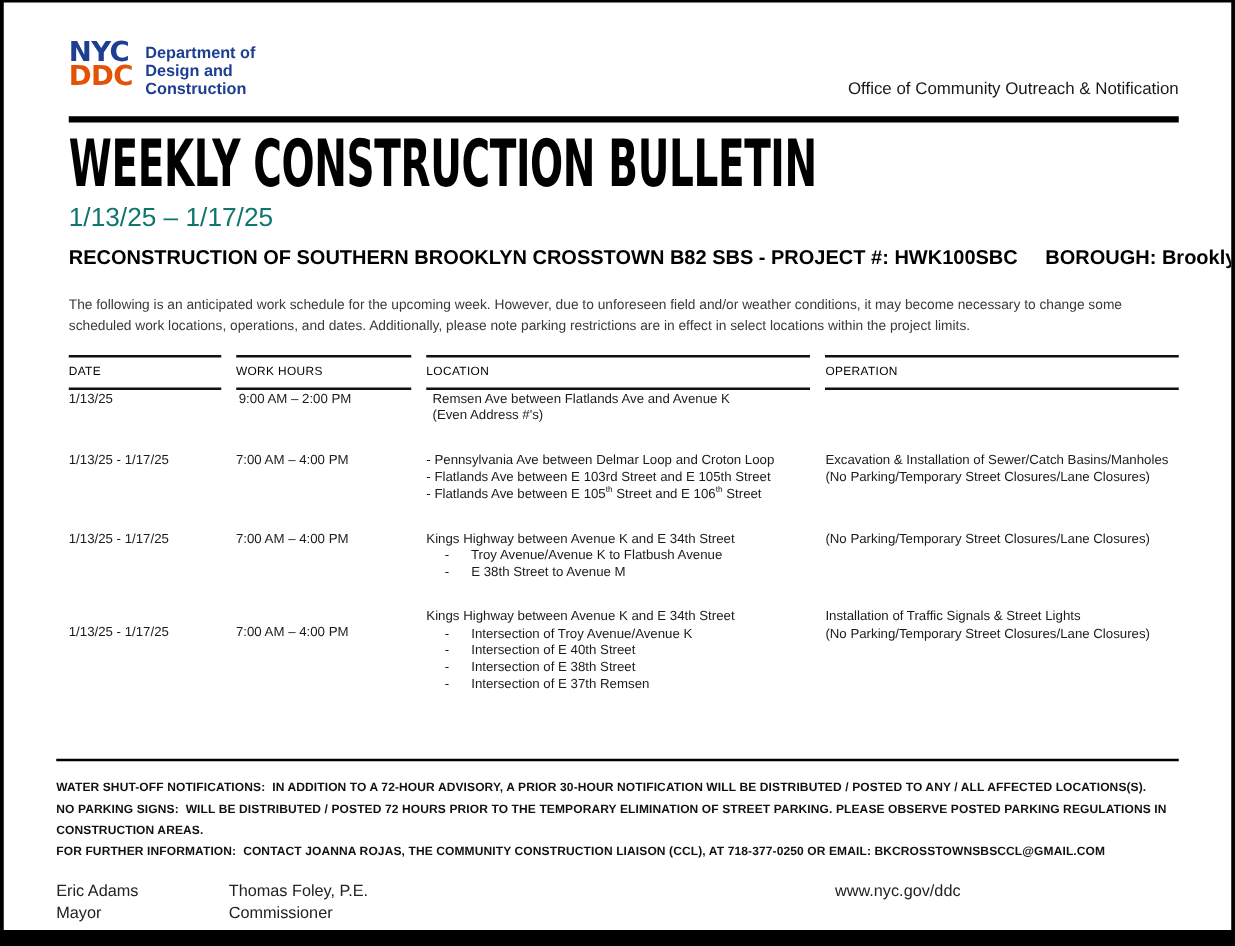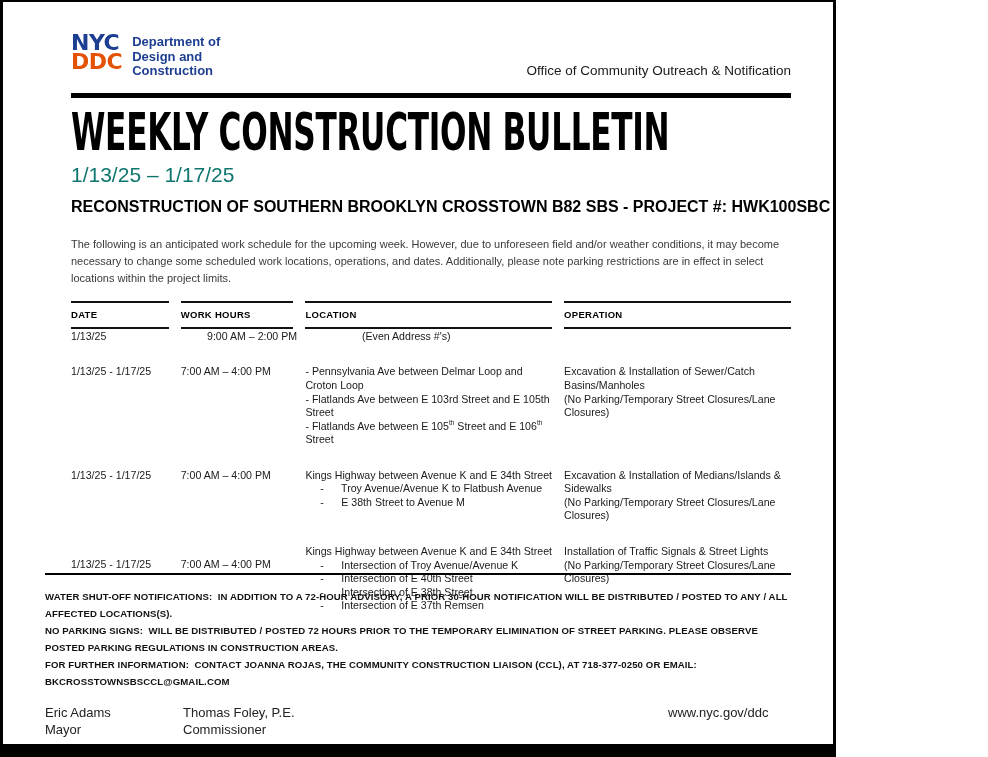--- a/index.html
+++ b/index.html
@@ -4,28 +4,28 @@
 <style>
   * { box-sizing: border-box; margin: 0; padding: 0; }
   body {
     margin: 0;
     background: #ffffff;
     font-family: "Liberation Sans", sans-serif;
     -webkit-font-smoothing: antialiased;
   }
   .page {
     position: relative;
-    width: 836px;
+    width: 988px;
     height: 757px;
     background: #ffffff;
     border-left: 3px solid #000;
     border-right: 3px solid #000;
     border-top: 2px solid #000;
     border-bottom: 13px solid #000;
-    padding: 32px 42px 0 68px;
+    padding: 32px 42px 0 52px;
     overflow: hidden;
   }
 
   
   .header-row {
     display: flex;
     justify-content: space-between;
     align-items: flex-end;
   }
   .logo-wrap { display: flex; align-items: flex-start; }
@@ -93,21 +93,21 @@
   .tcell { margin-right: 12px; }
   .col-date  { width: 124px; }
   .col-hours { width: 143px; }
   .col-loc   { width: 313px; }
   .col-op    { width: 288px; margin-right: 0; }
   .thead .tcell {
     border-top: 2px solid #111;
     border-bottom: 2px solid #111;
     padding: 6px 0 7px 0;
     font-size: 9.5px;
-    font-weight: bold;
+    font-weight: normal;
     letter-spacing: 0.3px;
     color: #000;
   }
   .tbody { margin-top: 1px; }
   .trow { display: flex; margin-bottom: 22px; }
   .trow .tcell {
     font-size: 10.6px;
     line-height: 1.28;
     color: #1a1a1a;
   }
@@ -185,20 +185,21 @@
       <div class="tcell col-date">DATE</div>
       <div class="tcell col-hours">WORK HOURS</div>
       <div class="tcell col-loc">LOCATION</div>
       <div class="tcell col-op">OPERATION</div>
     </div>
     <div class="tbody">
         <div class="trow">
           <div class="tcell col-date">1/13/25</div>
           <div class="tcell col-hours">9:00 AM – 2:00 PM</div>
           <div class="tcell col-loc">
+            <div class="loc-line">Remsen Ave between Flatlands Ave and Avenue K</div>
             <div class="loc-line">(Even Address #'s)</div>
           </div>
         </div>
         <div class="trow">
           <div class="tcell col-date">1/13/25 - 1/17/25</div>
           <div class="tcell col-hours">7:00 AM – 4:00 PM</div>
           <div class="tcell col-loc">
             <div class="loc-line">- Pennsylvania Ave between Delmar Loop and Croton Loop</div>
             <div class="loc-line">- Flatlands Ave between E 103rd Street and E 105th Street</div>
             <div class="loc-line">- Flatlands Ave between E 105<sup>th</sup> Street and E 106<sup>th</sup> Street</div>
@@ -210,21 +211,20 @@
         </div>
         <div class="trow">
           <div class="tcell col-date">1/13/25 - 1/17/25</div>
           <div class="tcell col-hours">7:00 AM – 4:00 PM</div>
           <div class="tcell col-loc">
             <div class="loc-line">Kings Highway between Avenue K and E 34th Street</div>
             <div class="loc-line">     -      Troy Avenue/Avenue K to Flatbush Avenue</div>
             <div class="loc-line">     -      E 38th Street to Avenue M</div>
           </div>
           <div class="tcell col-op">
-            <div class="op-line">Excavation &amp; Installation of Medians/Islands &amp; Sidewalks</div>
             <div class="op-line">(No Parking/Temporary Street Closures/Lane Closures)</div>
           </div>
         </div>
         <div class="trow">
           <div class="tcell col-date dh-offset">1/13/25 - 1/17/25</div>
           <div class="tcell col-hours dh-offset">7:00 AM – 4:00 PM</div>
           <div class="tcell col-loc">
             <div class="loc-line">Kings Highway between Avenue K and E 34th Street</div>
             <div class="loc-line">     -      Intersection of Troy Avenue/Avenue K</div>
             <div class="loc-line">     -      Intersection of E 40th Street</div>

